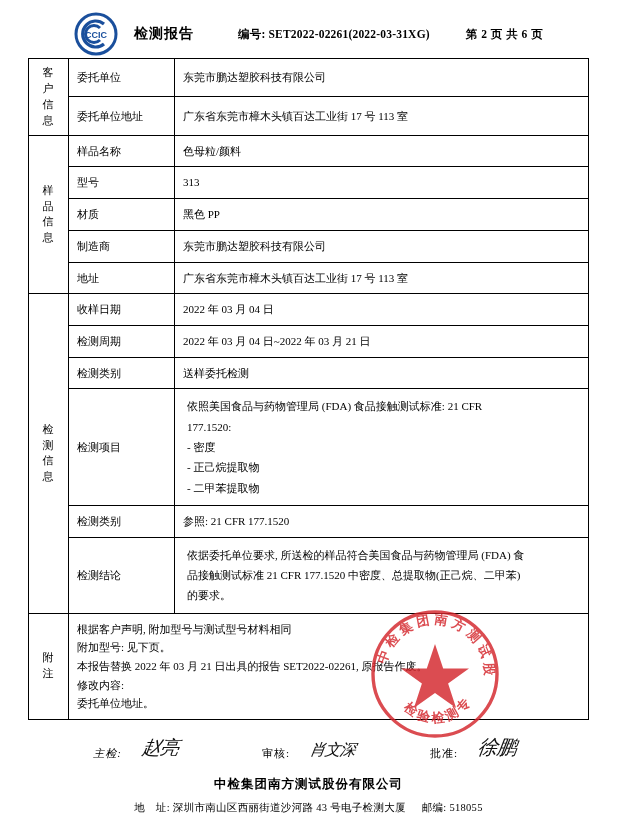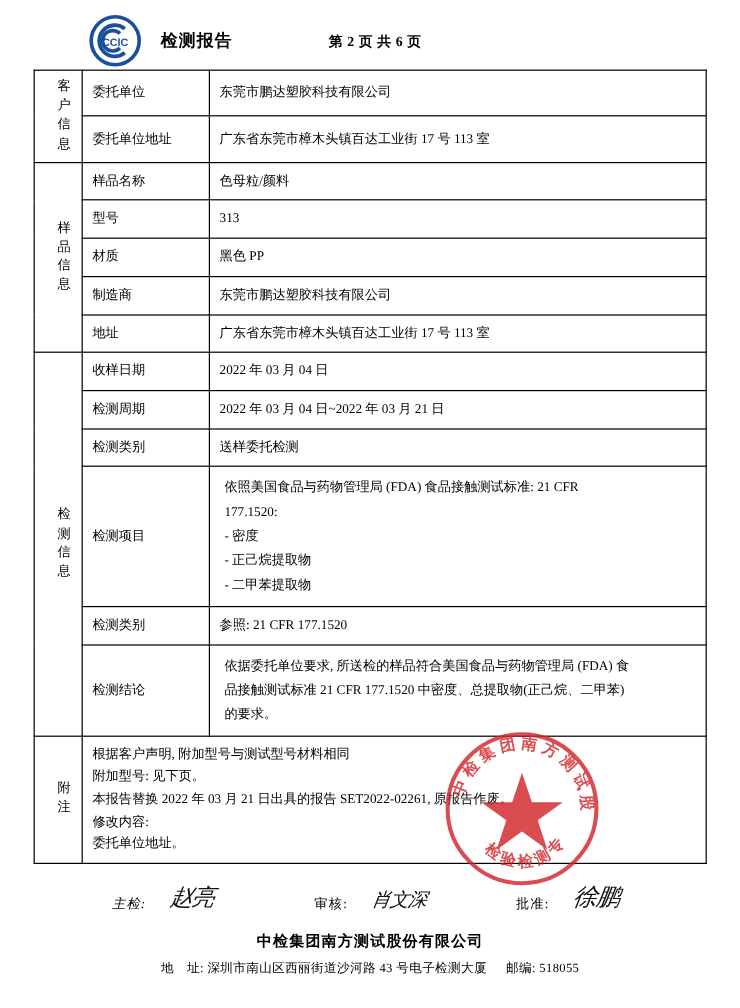--- a/index.html
+++ b/index.html
@@ -74,21 +74,20 @@
   }
   td.sect {
     width: 38px;
     text-align: center;
     padding: 4px 2px;
     letter-spacing: 1px;
   }
   td.sect .stack {
     display: block;
     line-height: 1.45;
-    text-align: right;
   }
   td.key {
     width: 104px;
     padding-left: 10px;
   }
   td.val {
     padding-left: 10px;
   }
   td.val.multi {
     line-height: 1.85;
@@ -188,20 +187,24 @@
   <div class="header">
     <div class="logo">
       <svg width="44" height="44" viewBox="0 0 44 44" xmlns="http://www.w3.org/2000/svg">
         <circle cx="22" cy="22" r="20" fill="none" stroke="#1a4f9c" stroke-width="3"></circle>
         <path d="M30 12 A13 13 0 1 0 30 32" fill="none" stroke="#1a4f9c" stroke-width="3.2"></path>
         <path d="M26 16 A8.5 8.5 0 1 0 26 28" fill="none" stroke="#1a4f9c" stroke-width="3"></path>
         <text x="22" y="26" font-family="Liberation Sans, sans-serif" font-size="9" font-weight="bold" fill="#1a4f9c" text-anchor="middle">CCIC</text>
       </svg>
     </div>
     <div class="hdr-title">检测报告</div>
+    <div class="hdr-report-no">
+      <span class="lbl">编号:</span>
+      <span>SET2022-02261(2022-03-31XG)</span>
+    </div>
     <div class="hdr-page">第 2 页 共 6 页</div>
   </div>
 
   <table class="main">
     <colgroup>
       <col style="width:40px">
       <col style="width:106px">
       <col>
     </colgroup>
     <tbody>

